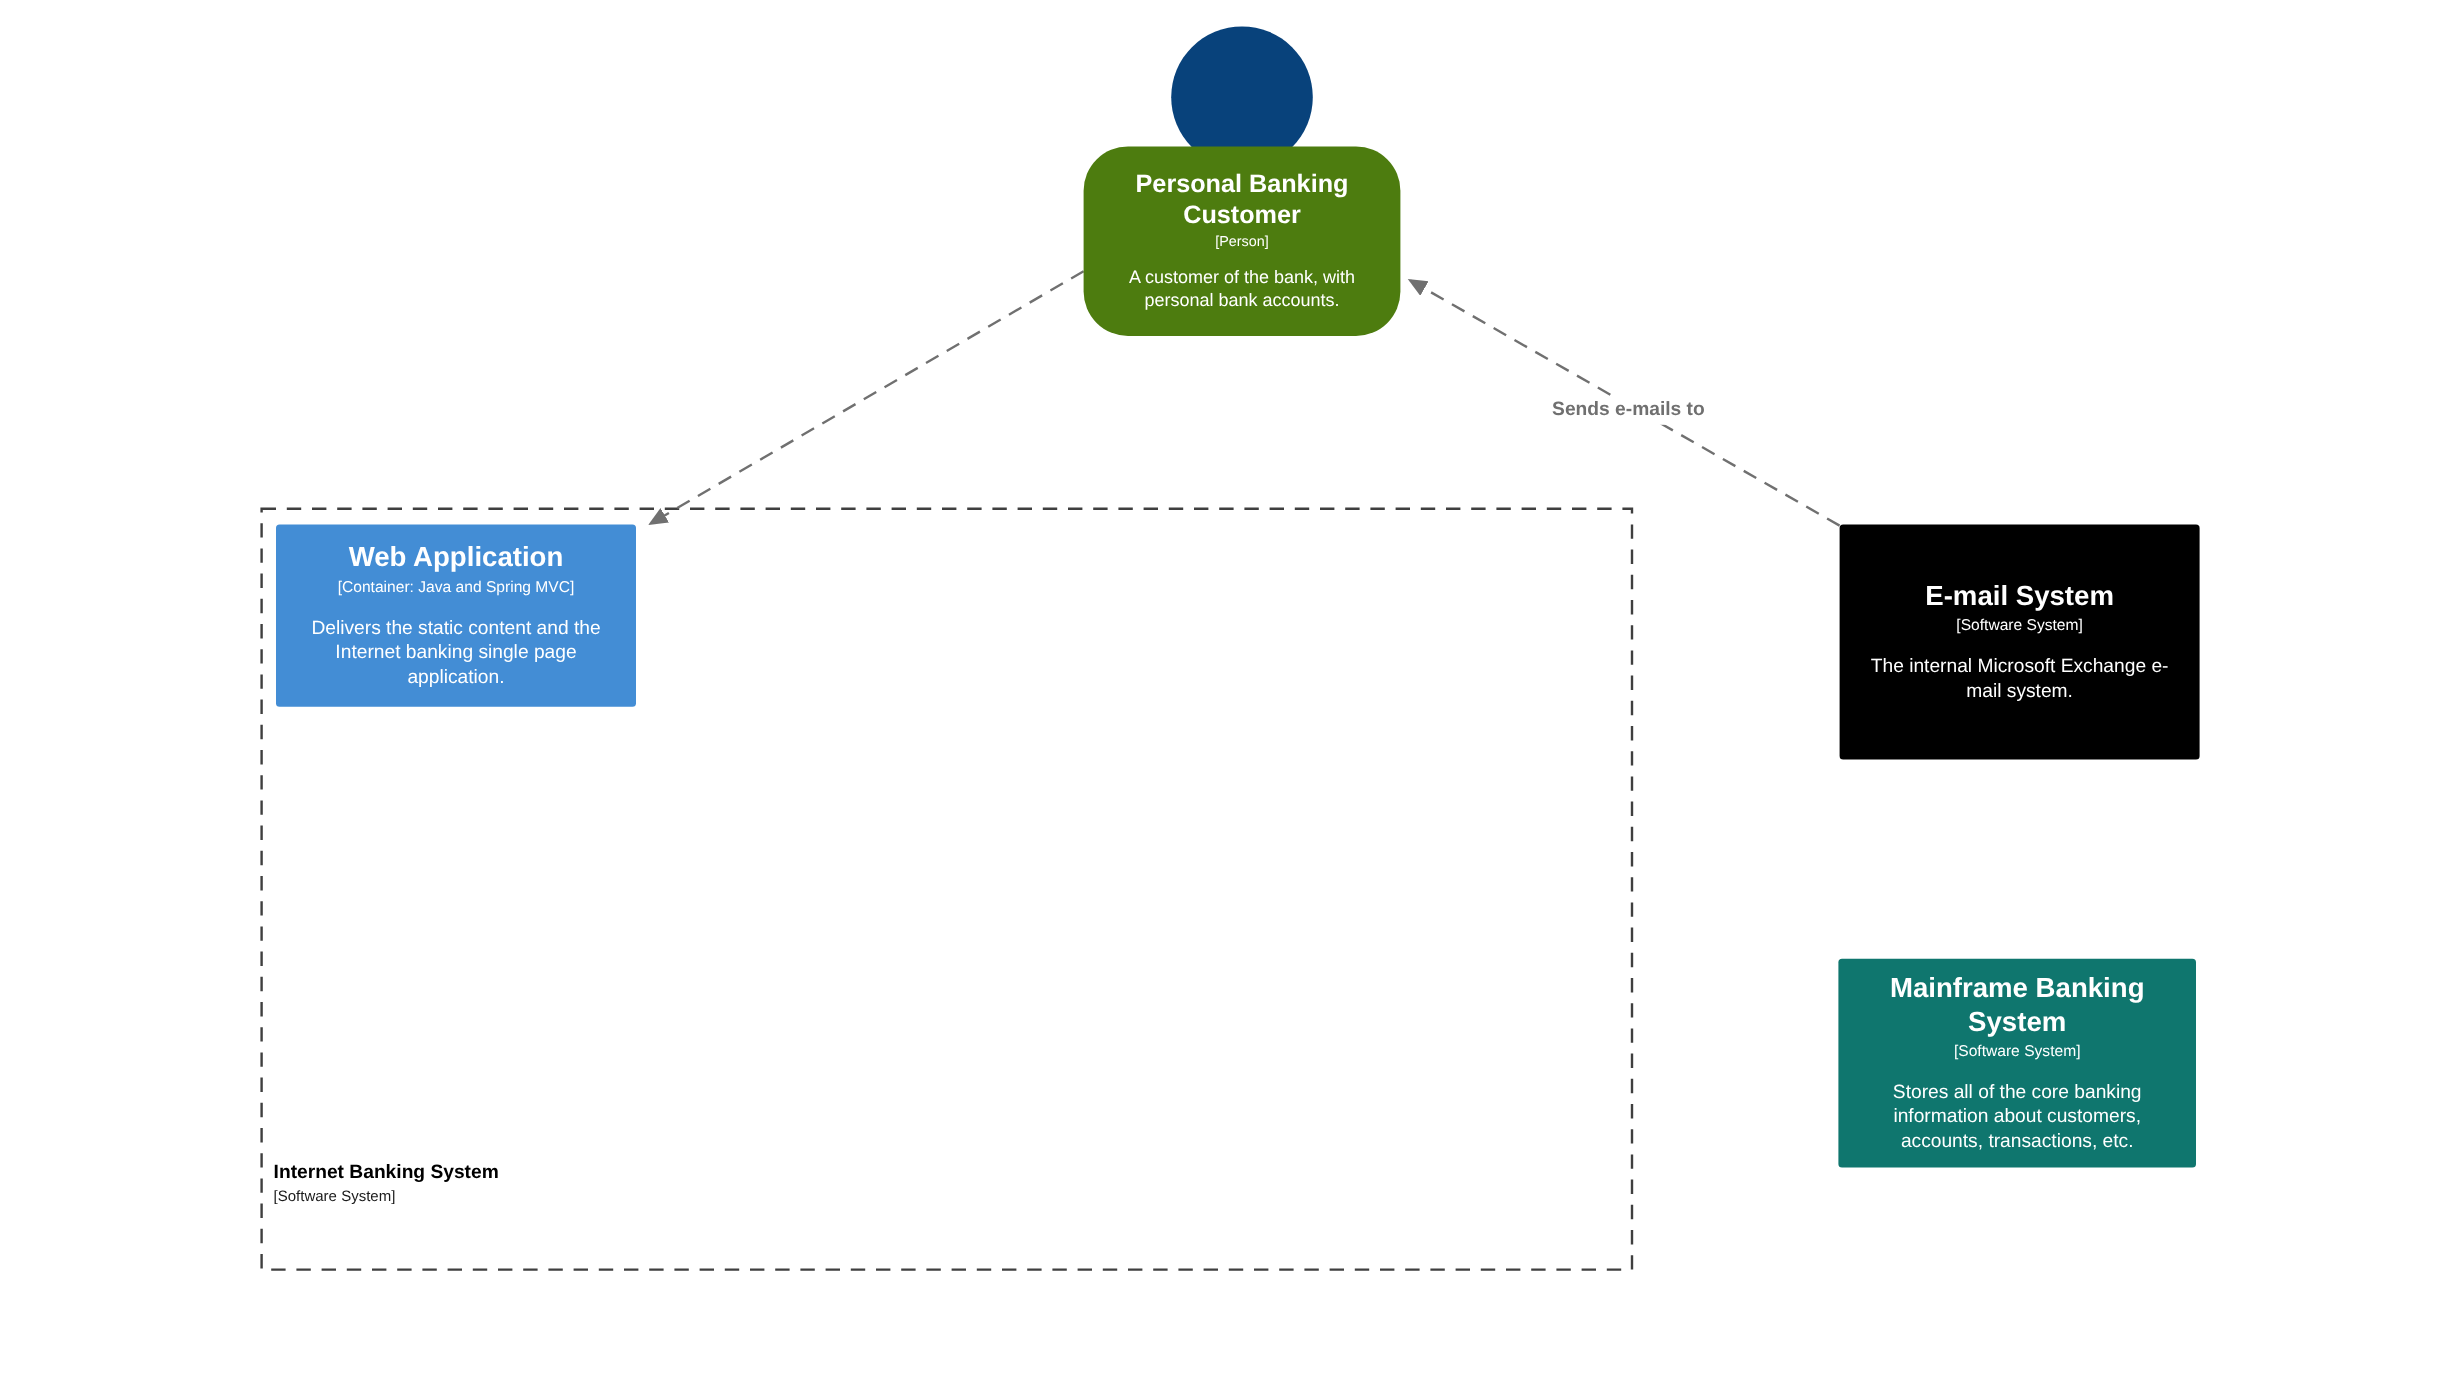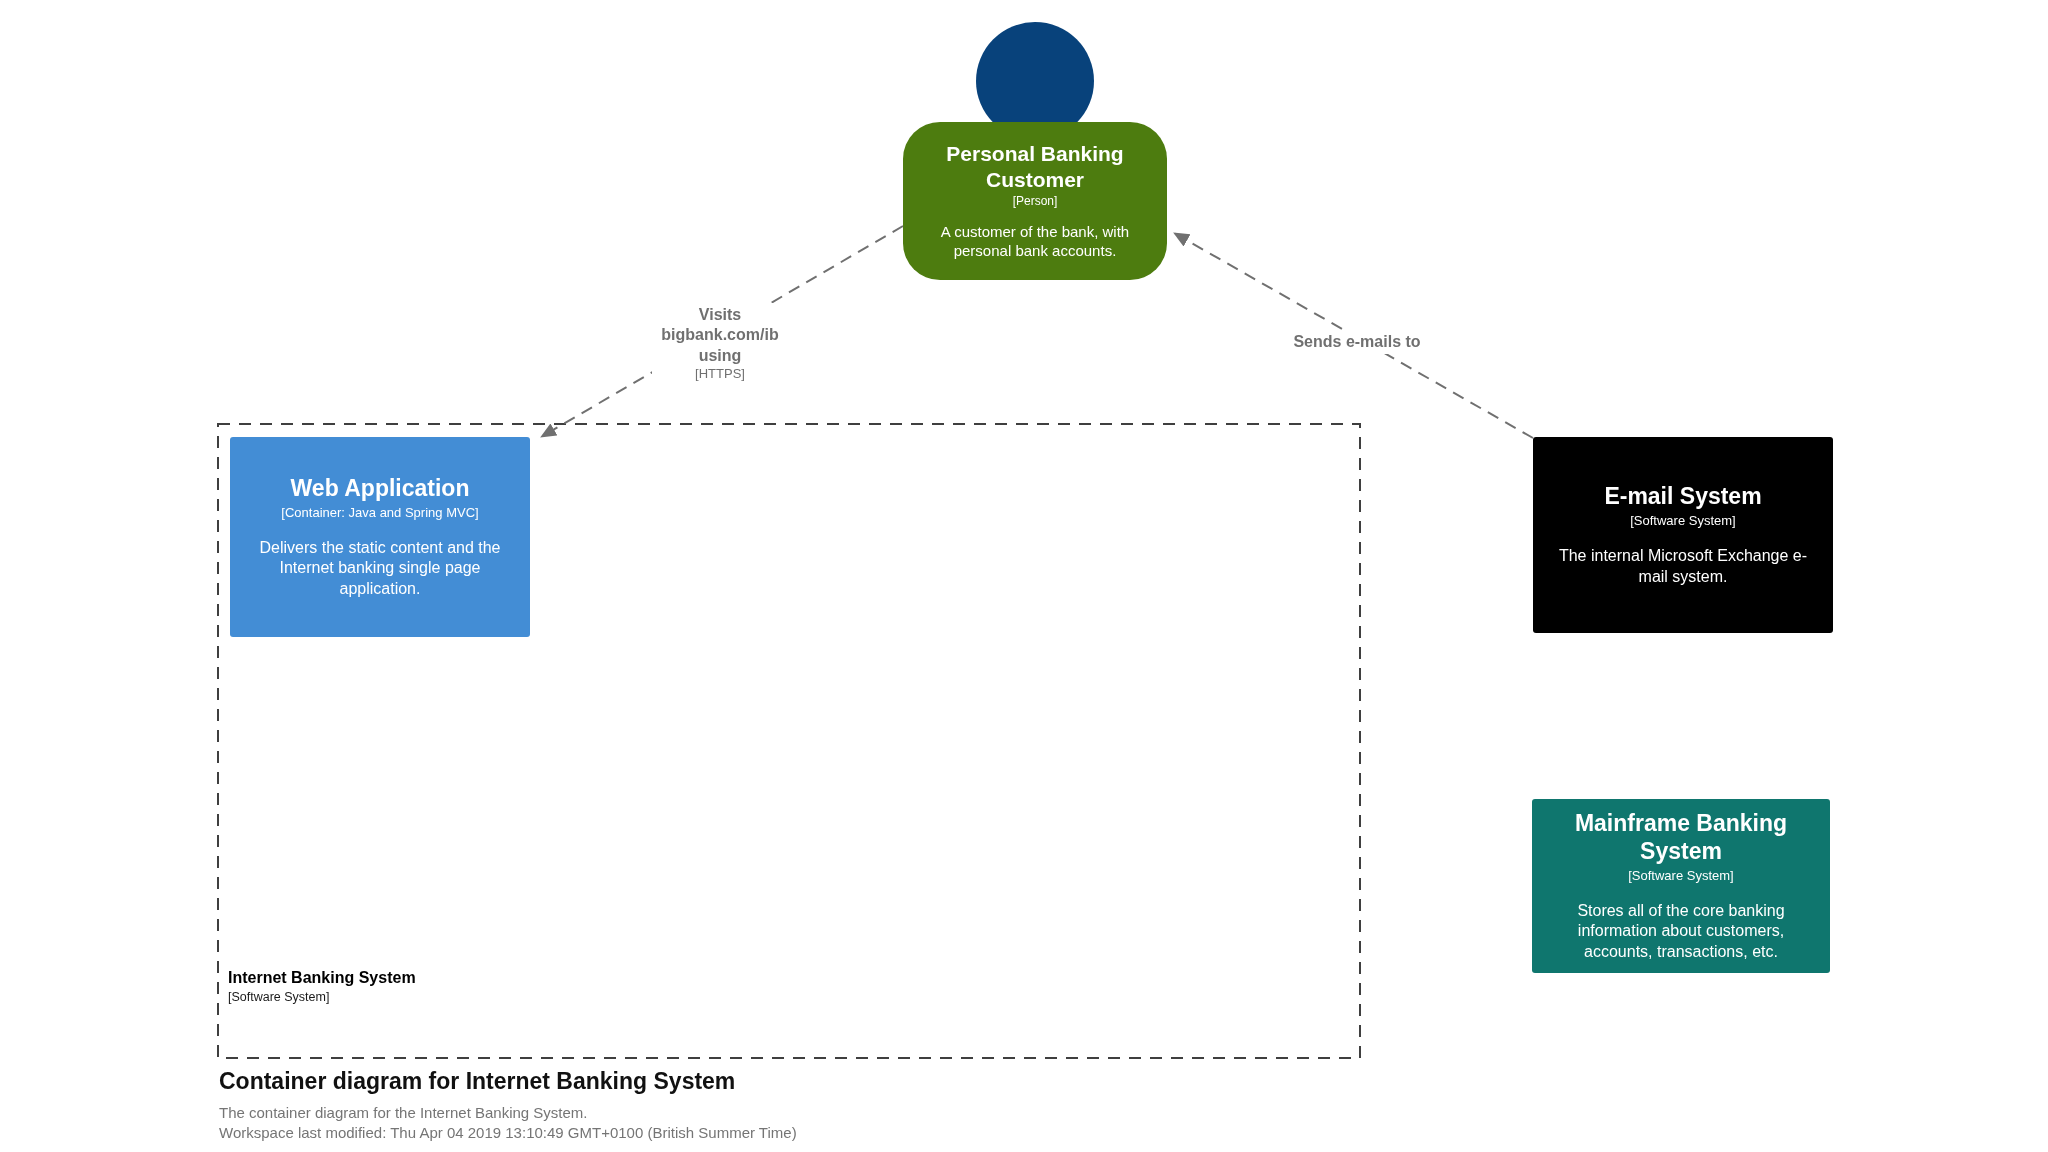--- a/index.html
+++ b/index.html
@@ -90,53 +90,42 @@
     <line x1="1533" y1="438" x2="1174" y2="233" stroke="#707070" stroke-width="2" stroke-dasharray="12 8" marker-end="url(#arrow)"></line>
   </svg>
 
   <div class="person-head" style="background-color: rgb(8, 66, 123);"></div>
   <div class="person-body" style="background-color: #4d7c0f;">
     <div class="el-name">Personal Banking Customer</div>
     <div class="el-meta">[Person]</div>
     <div class="el-desc">A customer of the bank, with personal bank accounts.</div>
   </div>
 
-  <div class="el-box" style="left: 230px; top: 437px; width: 300px; height: 200px; background-color: rgb(67, 141, 213);">
+  <div class="el-box" style="left: 230px; top: 437px; width: 300px; height: 152px; background-color: rgb(67, 141, 213);">
     <div class="el-name">Web Application</div>
     <div class="el-meta">[Container: Java and Spring MVC]</div>
     <div class="el-desc">Delivers the static content and the Internet banking single page application.</div>
   </div>
 
   <div class="el-box" style="left: 1533px; top: 437px; width: 300px; height: 196px; background-color: #000000;">
     <div class="el-name">E-mail System</div>
     <div class="el-meta">[Software System]</div>
     <div class="el-desc">The internal Microsoft Exchange e-mail system.</div>
   </div>
 
   <div class="el-box" style="left: 1532px; top: 799px; width: 298px; height: 174px; background-color: #0f766e;">
     <div class="el-name">Mainframe Banking System</div>
     <div class="el-meta">[Software System]</div>
     <div class="el-desc">Stores all of the core banking information about customers, accounts, transactions, etc.</div>
   </div>
 
-  <div class="rel-label" id="rel-label-1">
-    <div class="rel-text">Visits bigbank.com/ib using</div>
-    <div class="rel-tech">[HTTPS]</div>
-  </div>
 
   <div class="rel-label" id="rel-label-2">
     <div class="rel-text">Sends e-mails to</div>
   </div>
 
   <div class="boundary-label">
     <div class="boundary-name">Internet Banking System</div>
     <div class="boundary-meta">[Software System]</div>
   </div>
 
-  <div class="title-block">
-    <div class="diagram-title">Container diagram for Internet Banking System</div>
-    <div class="diagram-sub">
-      <div>The container diagram for the Internet Banking System.</div>
-      <div>Workspace last modified: Thu Apr 04 2019 13:10:49 GMT+0100 (British Summer Time)</div>
-    </div>
-  </div>
 
 </div>
 
 </body></html>

